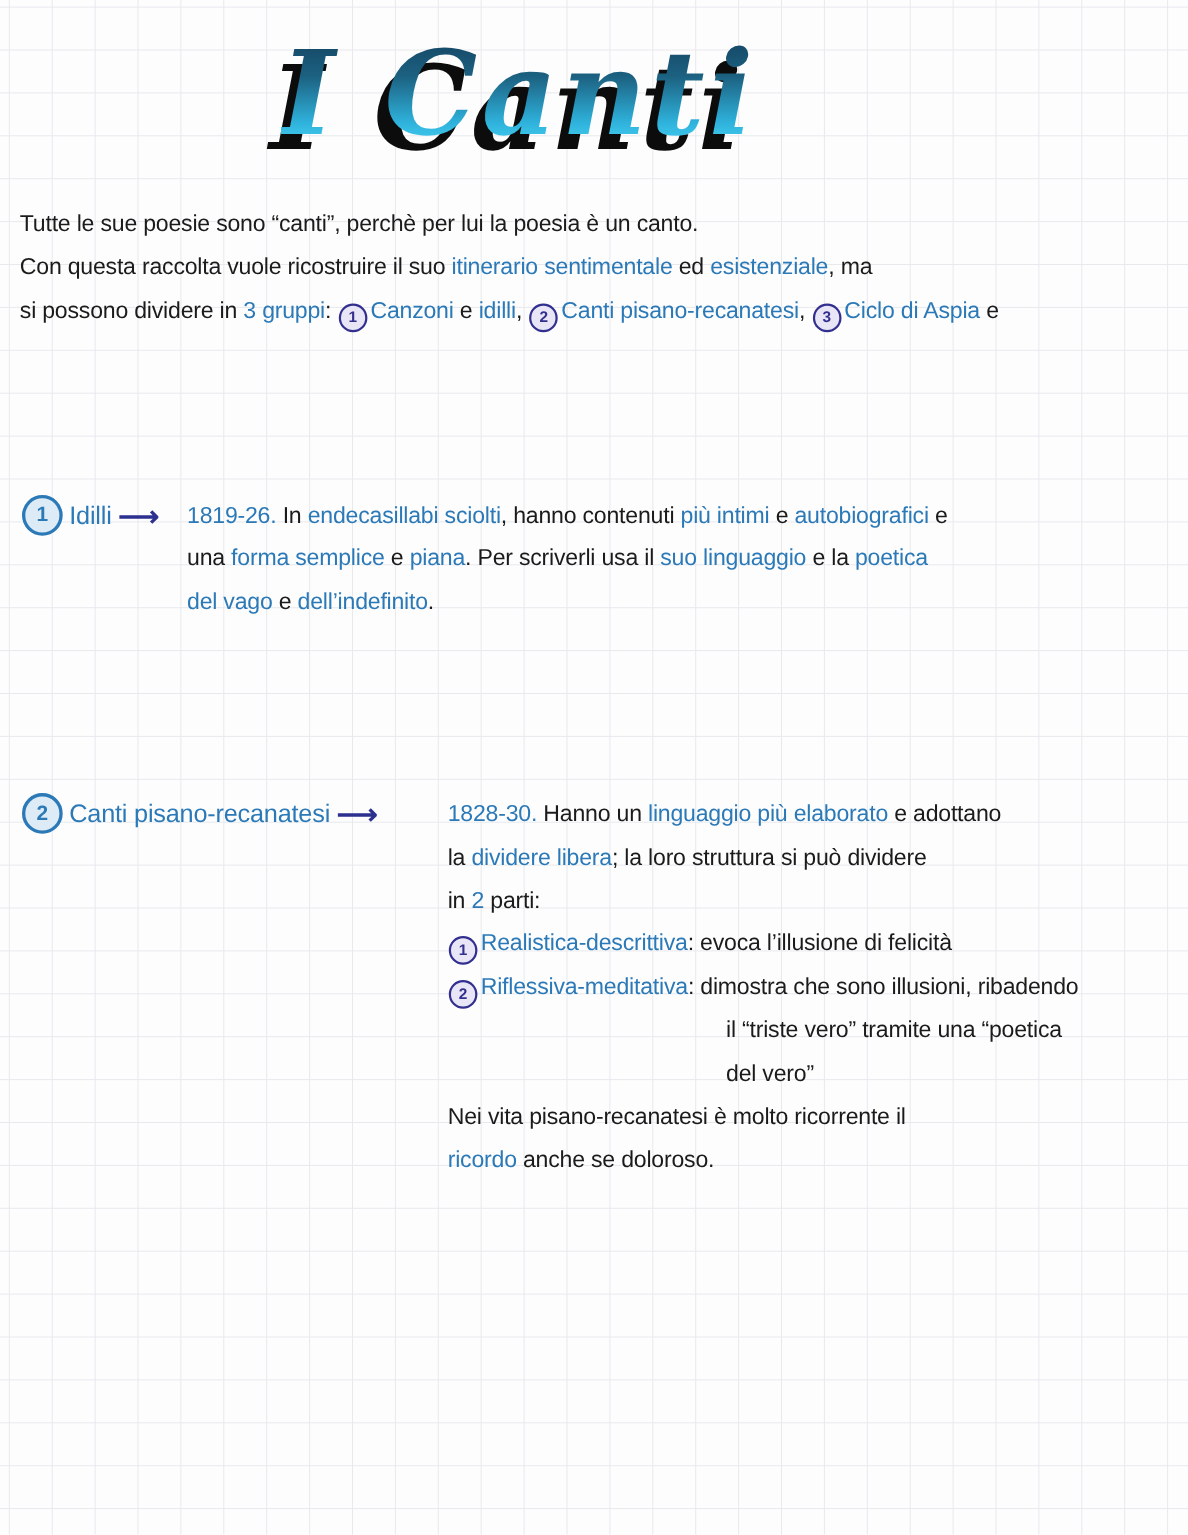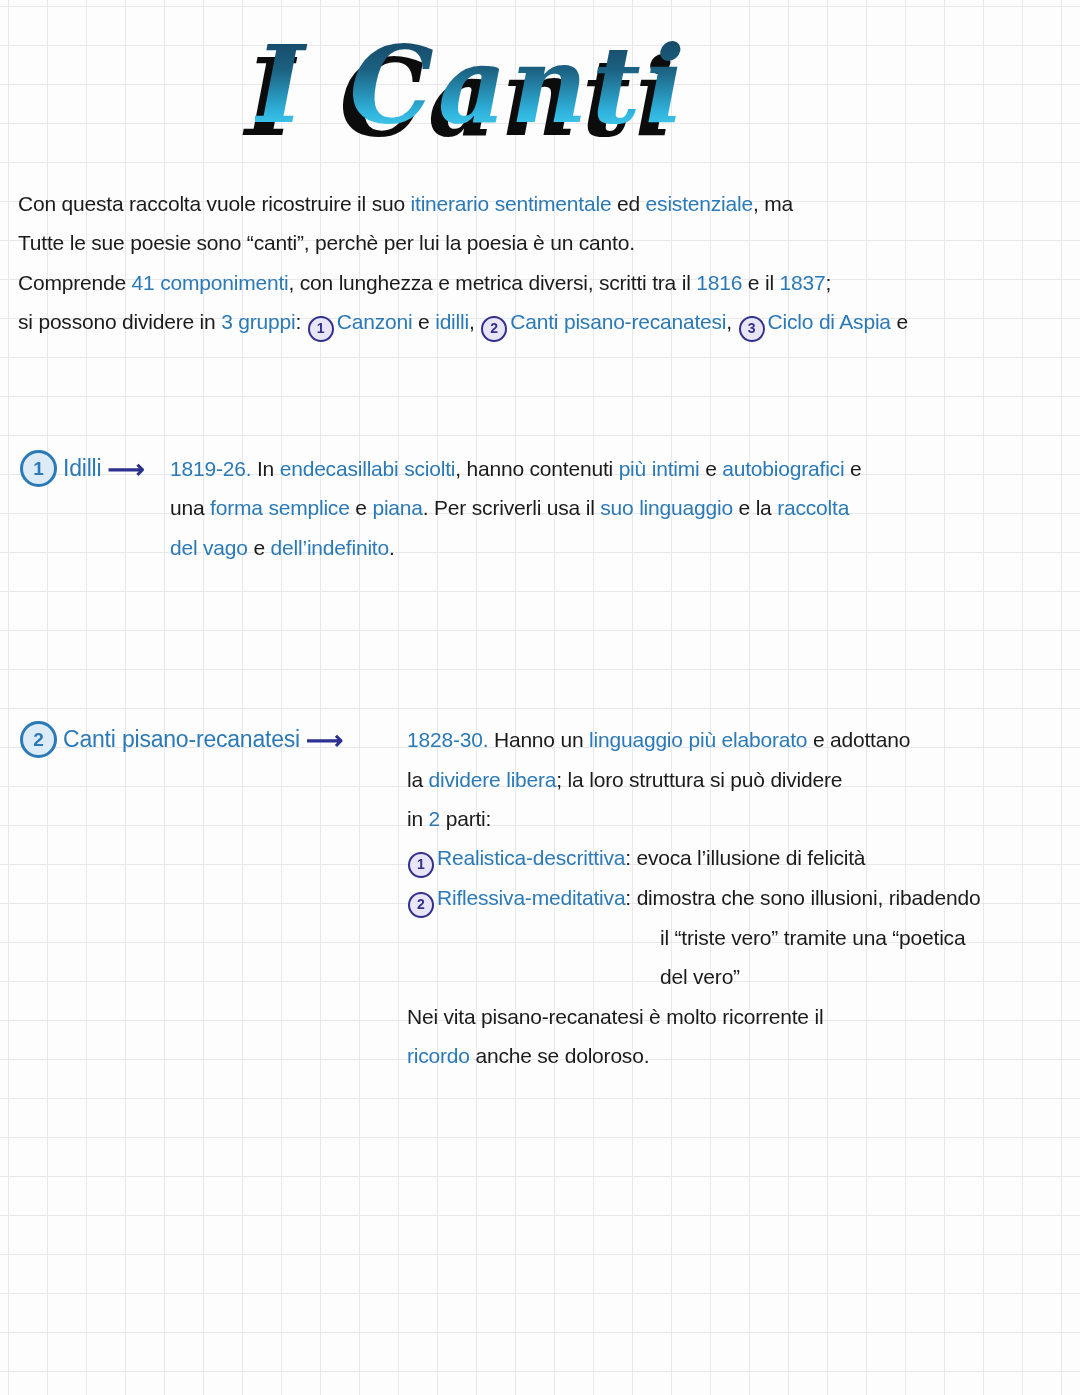--- a/index.html
+++ b/index.html
@@ -86,35 +86,34 @@
 <div class="page">
 
   <div class="title-wrap">
     <span class="title-stack">
       <span class="title-layer title-shadow">I Canti</span>
       <span class="title-layer title-front">I Canti</span>
     </span>
   </div>
 
   <div class="hblock intro">
+      <div class="hline"><span class="ink-black">Tutte le sue poesie sono “canti”, perchè per lui la poesia è un canto.</span></div>
       <div class="hline"><span class="ink-black">Con questa raccolta vuole ricostruire il suo </span><span class="ink-blue">itinerario sentimentale</span><span class="ink-black"> ed </span><span class="ink-blue">esistenziale</span><span class="ink-black">, ma</span></div>
-      <div class="hline"><span class="ink-black">Tutte le sue poesie sono “canti”, perchè per lui la poesia è un canto.</span></div>
-      <div class="hline"><span class="ink-black">Comprende </span><span class="ink-blue">41 componimenti</span><span class="ink-black">, con lunghezza e metrica diversi, scritti tra il </span><span class="ink-blue">1816</span><span class="ink-black"> e il </span><span class="ink-blue">1837</span><span class="ink-black">;</span></div>
       <div class="hline"><span class="ink-black">si possono dividere in </span><span class="ink-blue">3 gruppi</span><span class="ink-black">: </span><span class="badge">1</span><span class="ink-blue">Canzoni</span><span class="ink-black"> e </span><span class="ink-blue">idilli</span><span class="ink-black">, </span><span class="badge">2</span><span class="ink-blue">Canti pisano-recanatesi</span><span class="ink-black">, </span><span class="badge">3</span><span class="ink-blue">Ciclo di Aspia</span><span class="ink-black"> e</span></div>
     </div>
 
   <div class="hblock sec sec-idilli">
     <div class="sec-head">
       <span class="sec-badge">1</span>
       <span class="sec-title">Idilli</span>
       <span class="sec-arrow">⟶</span>
     </div>
     <div class="sec-body-idilli">
         <div class="hline"><span class="ink-blue">1819-26.</span><span class="ink-black"> In </span><span class="ink-blue">endecasillabi sciolti</span><span class="ink-black">, hanno contenuti </span><span class="ink-blue">più intimi</span><span class="ink-black"> e </span><span class="ink-blue">autobiografici</span><span class="ink-black"> e</span></div>
-        <div class="hline"><span class="ink-black">una </span><span class="ink-blue">forma semplice</span><span class="ink-black"> e </span><span class="ink-blue">piana</span><span class="ink-black">. Per scriverli usa il </span><span class="ink-blue">suo linguaggio</span><span class="ink-black"> e la </span><span class="ink-blue">raccolta</span></div>
+        <div class="hline"><span class="ink-black">una </span><span class="ink-blue">forma semplice</span><span class="ink-black"> e </span><span class="ink-blue">piana</span><span class="ink-black">. Per scriverli usa il </span><span class="ink-blue">suo linguaggio</span><span class="ink-black"> e la </span><span class="ink-blue">poetica</span></div>
         <div class="hline"><span class="ink-blue">del vago</span><span class="ink-black"> e </span><span class="ink-blue">dell’indefinito</span><span class="ink-black">.</span></div>
       </div>
   </div>
 
   <div class="hblock sec sec-pisano">
     <div class="sec-head">
       <span class="sec-badge">2</span>
       <span class="sec-title">Canti pisano-recanatesi</span>
       <span class="sec-arrow">⟶</span>
     </div>

